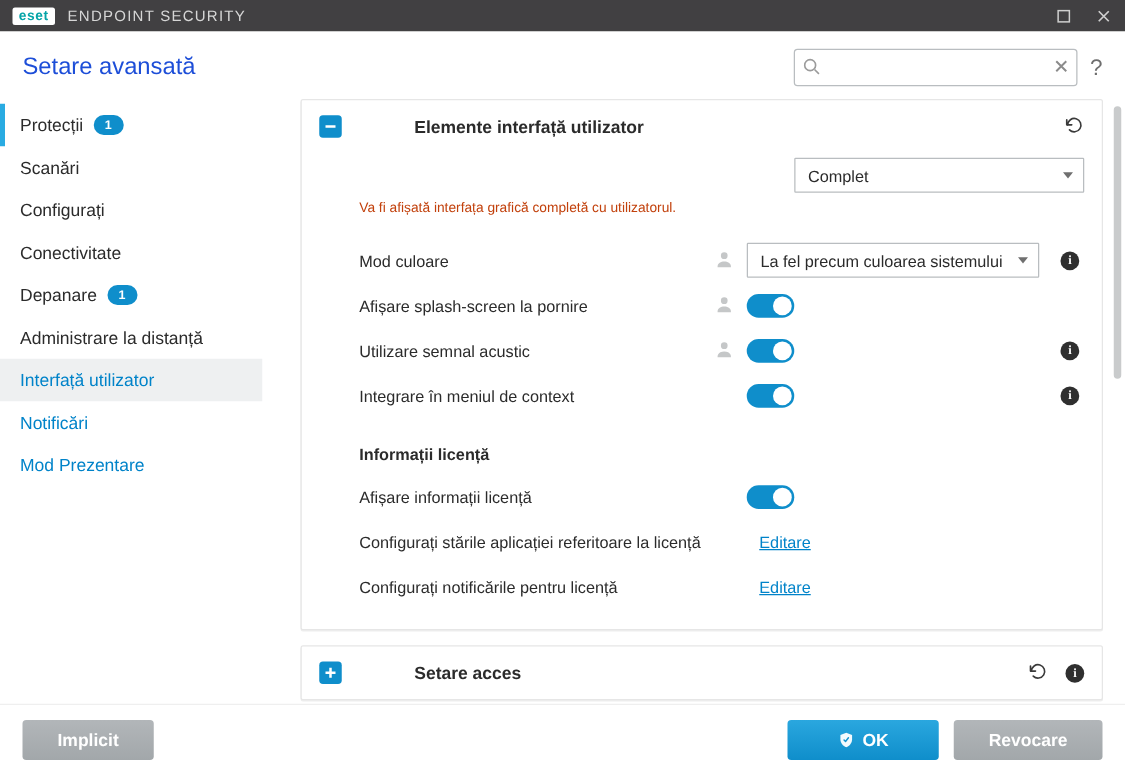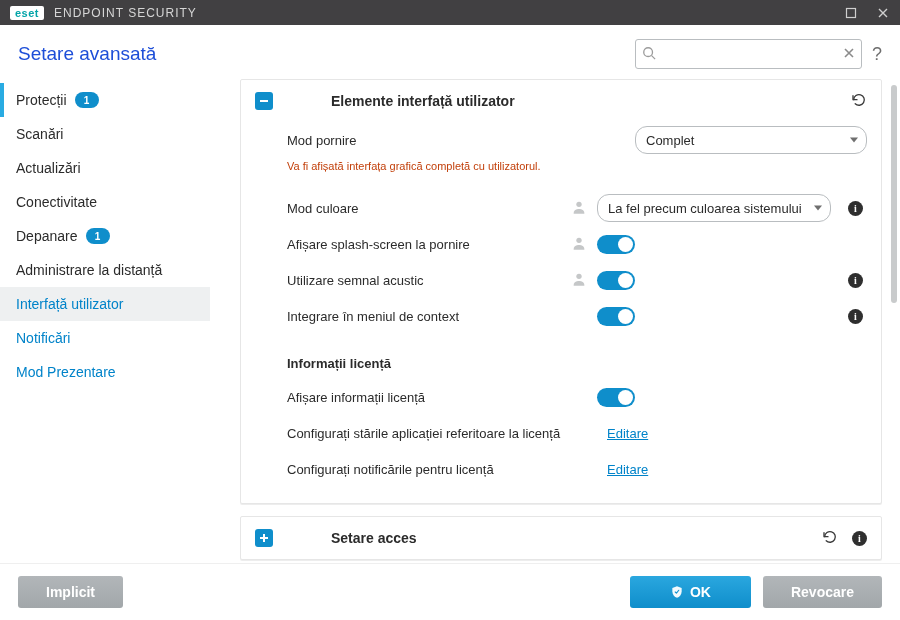--- a/index.html
+++ b/index.html
@@ -58,21 +58,21 @@
   .panel-title{font-weight:600;font-size:14px;color:#2b2b2b;padding-left:44px;}
   .panel-head-actions{margin-left:auto;display:flex;align-items:center;gap:14px;color:#555;}
   .undo-icn, .info-icn{width:16px;height:16px;display:inline-flex;align-items:center;justify-content:center;}
   .info-dot{width:15px;height:15px;border-radius:50%;background:#2f2f2f;color:#fff;font-size:10px;font-weight:bold;display:inline-flex;align-items:center;justify-content:center;font-family:Georgia,serif;}
   .panel-body{padding:0 14px 16px 46px;}
   .row{display:flex;align-items:center;min-height:32px;padding:2px 0;}
   .row .label{flex:0 0 284px;font-size:13px;color:#2b2b2b;}
   .row .control{display:flex;align-items:center;gap:10px;}
   .row .trail{margin-left:auto;display:flex;align-items:center;gap:12px;padding-right:4px;}
   .hint{color:#c2410c;font-size:11px;margin-top:2px;margin-bottom:18px;}
-  select.dropdown{height:28px;border:1px solid #b9bdc0;border-radius:12px;background:#fff;padding:0 28px 0 10px;font-size:13px;color:#2b2b2b;appearance:none;-webkit-appearance:none;-moz-appearance:none;min-width:232px;}
+  select.dropdown{height:28px;border:1px solid #b9bdc0;border-radius:1px;background:#fff;padding:0 28px 0 10px;font-size:13px;color:#2b2b2b;appearance:none;-webkit-appearance:none;-moz-appearance:none;min-width:232px;}
   .select-wrap{position:relative;display:inline-block;}
   .select-wrap::after{content:"";position:absolute;right:9px;top:50%;width:0;height:0;border-left:4px solid transparent;border-right:4px solid transparent;border-top:5px solid #6f6f6f;transform:translateY(-50%);pointer-events:none;}
   .person-icn{color:#c5c7c8;}
   .toggle{width:38px;height:19px;border-radius:10px;position:relative;cursor:pointer;}
   .toggle.on{background:var(--toggle-on);}
   .toggle::after{content:"";position:absolute;top:2px;width:15px;height:15px;border-radius:50%;background:#fff;}
   .toggle.on::after{right:2px;}
   .link{color:var(--link);cursor:pointer;text-decoration:underline;}
   .section-sub{font-weight:600;margin-top:22px;margin-bottom:8px;font-size:13px;}
   
@@ -132,21 +132,21 @@
 
     <div class="sidebar">
       <div class="side-item marker">
         <span>Protecții</span>
         <span class="pill">1</span>
       </div>
       <div class="side-item">
         <span>Scanări</span>
       </div>
       <div class="side-item">
-        <span>Actualizări</span>
+        <span>Configurați</span>
       </div>
       <div class="side-item">
         <span>Conectivitate</span>
       </div>
       <div class="side-item">
         <span>Depanare</span>
         <span class="pill">1</span>
       </div>
       <div class="side-item">
         <span>Administrare la distanță</span>
@@ -179,21 +179,20 @@
                     <path d="M4 10a8 8 0 1 1 2.3 6" fill="none" stroke="#3a3a3a" stroke-width="2" stroke-linecap="round"></path>
                     <path d="M3 4v6h6" fill="none" stroke="#3a3a3a" stroke-width="2" stroke-linecap="round" stroke-linejoin="round"></path>
                   </svg>
               </span>
             </div>
           </div>
 
           <div class="panel-body">
 
             <div class="row">
-              <div class="label">Mod pornire</div>
               <div class="control" style="margin-left:auto;">
                 <span class="select-wrap">
                   <select class="dropdown">
                     <option>Complet</option>
                   </select>
                 </span>
               </div>
             </div>
             <div class="hint">Va fi afișată interfața grafică completă cu utilizatorul.</div>
 

